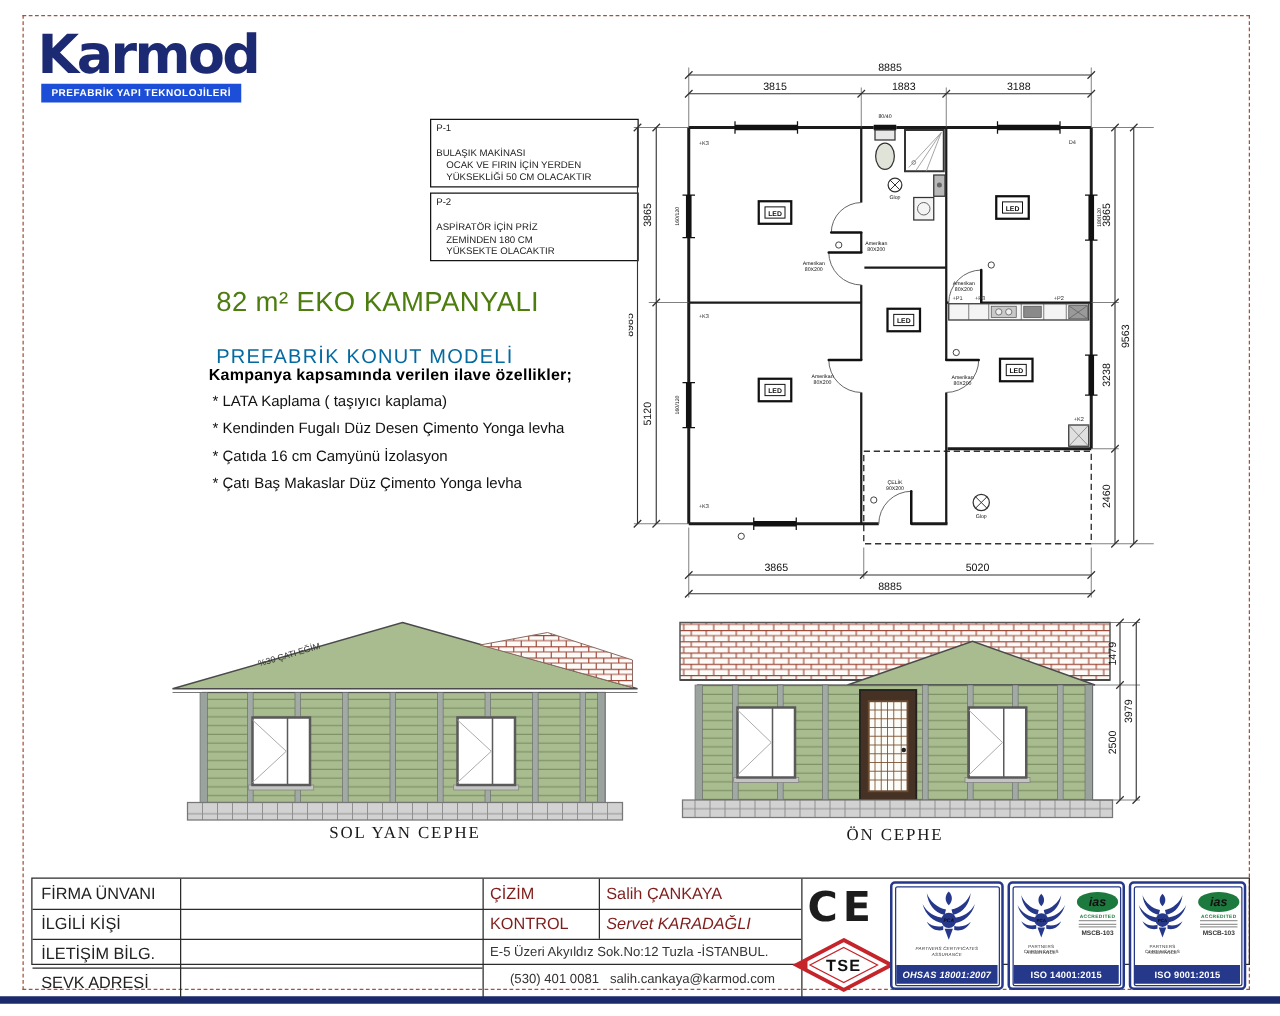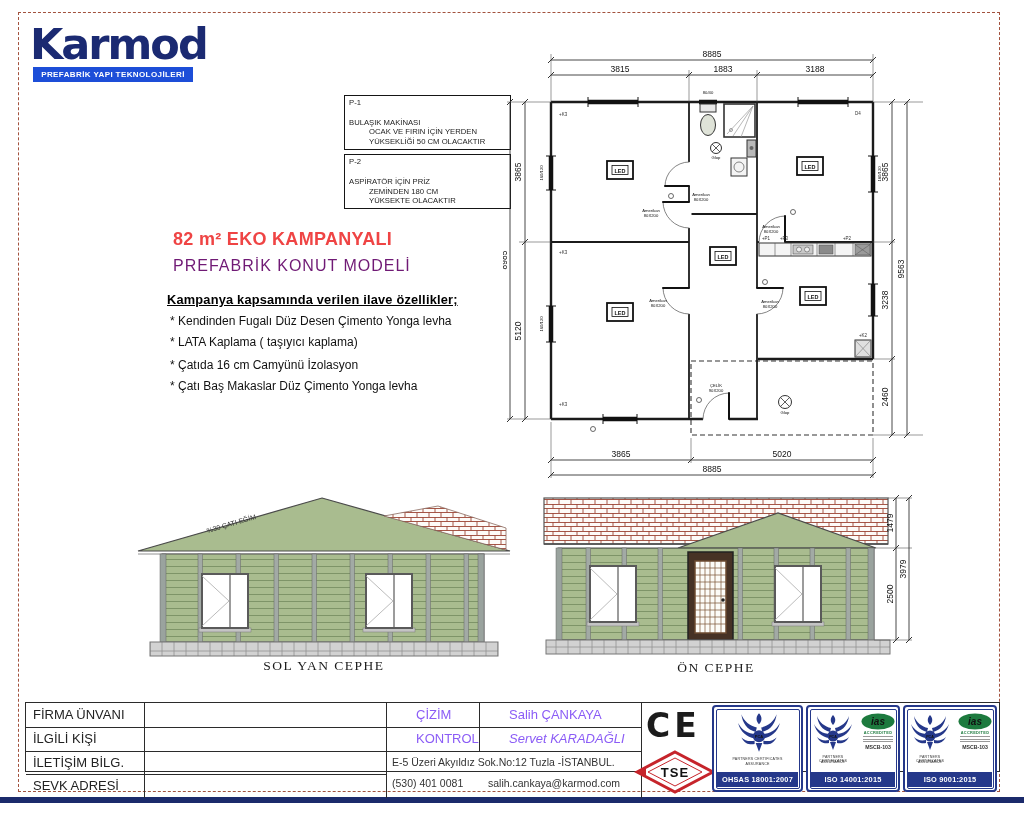--- a/index.html
+++ b/index.html
@@ -12,32 +12,32 @@
   
   .logo-name{font-family:"DejaVu Sans",sans-serif;font-size:43px;font-weight:bold;
              color:#1b2a72;letter-spacing:-2px;line-height:44px;}
   .logo-bar{background:#1d4ed8;width:160px;height:15px;text-align:center;}
   .logo-tag{font-size:8px;font-weight:bold;color:#fff;letter-spacing:.4px;line-height:15px;white-space:nowrap;}
   
   .note-box{width:158px;border:1.5px solid #151515;padding:2px 3px 3px 4px;margin-bottom:4px;
             font-size:7.7px;line-height:9.4px;color:#222;background:#fff;}
   .note-row{display:flex;flex-direction:column;}
   .note-id{width:20px;flex:0 0 20px;}
-  .note-cont{margin-left:20px;}
-  
-  .title1{font-size:18px;font-weight:bold;color:#ef4444;letter-spacing:.3px;}
-  .title2{font-size:16px;color:#701a75;letter-spacing:1px;margin-top:7px;}
-  .feat-head{font-size:12.8px;font-weight:bold;color:#000;text-decoration:underline;letter-spacing:.2px;}
+  .note-cont{margin-left:8px;}
+  
+  .title1{font-size:22px;font-weight:normal;color:#4d7c0f;letter-spacing:.3px;}
+  .title2{font-size:16px;color:#0369a1;letter-spacing:1px;margin-top:22px;}
+  .feat-head{font-size:12.8px;font-weight:bold;color:#000;letter-spacing:.2px;}
   .feat-item{font-size:12px;color:#111;margin-top:7px;padding-left:3px;}
   
   .info-table{left:25px;top:702px;width:975px;height:70px;border:1.6px solid #2b2b2b;box-sizing:border-box;}
   .vline{position:absolute;width:0;border-left:1.2px solid #2b2b2b;}
   .hline{position:absolute;height:0;border-top:1.2px solid #2b2b2b;}
   .tl-label{position:absolute;left:7px;font-size:13px;color:#222;line-height:23.6px;white-space:nowrap;}
-  .tc-label{position:absolute;font-size:13px;color:#8b5cf6;line-height:23.6px;white-space:nowrap;margin-left:24px;}
+  .tc-label{position:absolute;font-size:13px;color:#7f1d1d;line-height:23.6px;white-space:nowrap;}
   .addr{position:absolute;font-size:10.5px;color:#333;white-space:nowrap;}
   
   .ce-mark{font-family:"DejaVu Sans",sans-serif;font-size:33px;font-weight:bold;letter-spacing:4px;color:#1c1c1c;line-height:40px;}
   .badge{position:absolute;border:2px solid #25388a;border-radius:4px;background:#fff;box-sizing:border-box;}
   .badge-inner{position:absolute;inset:1.5px;border:1px solid #25388a;border-radius:2px;}
   .badge-bar{position:absolute;left:3px;right:3px;bottom:3px;height:15px;background:#25388a;
              color:#fff;font-size:7.4px;font-weight:bold;text-align:center;line-height:15px;letter-spacing:.2px;}
   .partner{position:absolute;font-size:3.6px;color:#333;text-align:center;letter-spacing:.2px;line-height:4.4px;}
   .accred{font-size:3.9px;font-weight:bold;color:#1d7a3e;text-align:center;letter-spacing:.3px;}
   .mscb{font-size:5.2px;font-weight:bold;color:#333;text-align:center;}
@@ -83,22 +83,22 @@
   </div>
 </div>
 
 <div class="abs" style="left:173px;top:229px;">
   <div class="title1">82 m²  EKO KAMPANYALI</div>
   <div class="title2">PREFABRİK KONUT MODELİ</div>
 </div>
 
 <div class="abs" style="left:167px;top:292px;">
   <div class="feat-head">Kampanya kapsamında verilen ilave özellikler;</div>
+  <div class="feat-item">* LATA Kaplama ( taşıyıcı kaplama)</div>
   <div class="feat-item">* Kendinden Fugalı Düz Desen Çimento Yonga levha</div>
-  <div class="feat-item">* LATA Kaplama ( taşıyıcı kaplama)</div>
   <div class="feat-item" style="margin-top:9px;">* Çatıda 16 cm Camyünü İzolasyon</div>
   <div class="feat-item">* Çatı Baş Makaslar Düz  Çimento Yonga levha</div>
 </div>
 
 <svg class="abs" style="left:503px;top:44px;" width="424" height="446" viewBox="0 0 424 446">
 
   <rect x="188" y="317" width="182" height="74" fill="none" stroke="#333" stroke-width="1.1" stroke-dasharray="5 3"></rect>
 
   <g stroke="#1b1b1b">
     <line x1="48" y1="58" x2="370" y2="58" stroke-width="2.4"></line>
@@ -432,33 +432,33 @@
   <div class="hline" style="left:0;top:71.25px;width:360px;"></div>
   <div class="tl-label" style="top:0;">FİRMA ÜNVANI</div>
   <div class="tl-label" style="top:23.75px;">İLGİLİ KİŞİ</div>
   <div class="tl-label" style="top:47.5px;">İLETİŞİM BİLG.</div>
   <div class="tl-label" style="top:71.25px;">SEVK ADRESİ</div>
   <div class="tc-label" style="left:366px;top:0;">ÇİZİM</div>
   <div class="tc-label" style="left:366px;top:23.75px;">KONTROL</div>
   <div class="tc-label" style="left:459px;top:0;">Salih ÇANKAYA</div>
   <div class="tc-label" style="left:459px;top:23.75px;font-style:italic;">Servet KARADAĞLI</div>
   <div class="addr" style="left:366px;top:53px;">E-5 Üzeri Akyıldız Sok.No:12 Tuzla -İSTANBUL.</div>
-  <div class="addr" style="left:366px;top:74px;">(530) 401 0081</div>
+  <div class="addr" style="left:382px;top:74px;">(530) 401 0081</div>
   <div class="addr" style="left:462px;top:74px;">salih.cankaya@karmod.com</div>
 </div>
 
 <div class="abs ce-mark" style="left:646px;top:706px;">CE</div>
 <svg class="abs" style="left:634px;top:750px;" width="82" height="44" viewBox="0 0 82 44">
   <polygon points="41,2 79,22 41,42 3,22" fill="#fff" stroke="#c6242b" stroke-width="3"></polygon>
   <polygon points="41,8 68,22 41,36 14,22" fill="none" stroke="#c6242b" stroke-width="1"></polygon>
   <polygon points="3,22 12,17 12,27" fill="#c6242b"></polygon>
   <text x="41" y="27" text-anchor="middle" font-size="13" font-weight="bold" fill="#c6242b" letter-spacing="1">TSE</text>
 </svg>
 
-<div class="badge" style="left:712px;top:705px;width:91px;height:87px;">
+<div class="badge" style="left:712px;top:705px;width:91px;height:87px;font-style:italic;">
   <div class="badge-inner"></div>
   <svg class="abs" style="left:23px;top:5px;" width="44" height="42" viewBox="0 0 40 38">
     <g fill="#25388a">
       <path d="M20,1 C17,4 17,8 20,11 C23,8 23,4 20,1Z"></path>
       <path d="M18,14 C12,13 6,8 4,2 C5,10 9,16 17,18Z"></path>
       <path d="M22,14 C28,13 34,8 36,2 C35,10 31,16 23,18Z"></path>
       <path d="M17,20 C10,20 4,16 1,10 C3,18 9,23 16,24Z"></path>
       <path d="M23,20 C30,20 36,16 39,10 C37,18 31,23 24,24Z"></path>
       <path d="M16,26 C11,27 7,26 4,23 C7,29 12,30 16,29Z"></path>
       <path d="M24,26 C29,27 33,26 36,23 C33,29 28,30 24,29Z"></path>

